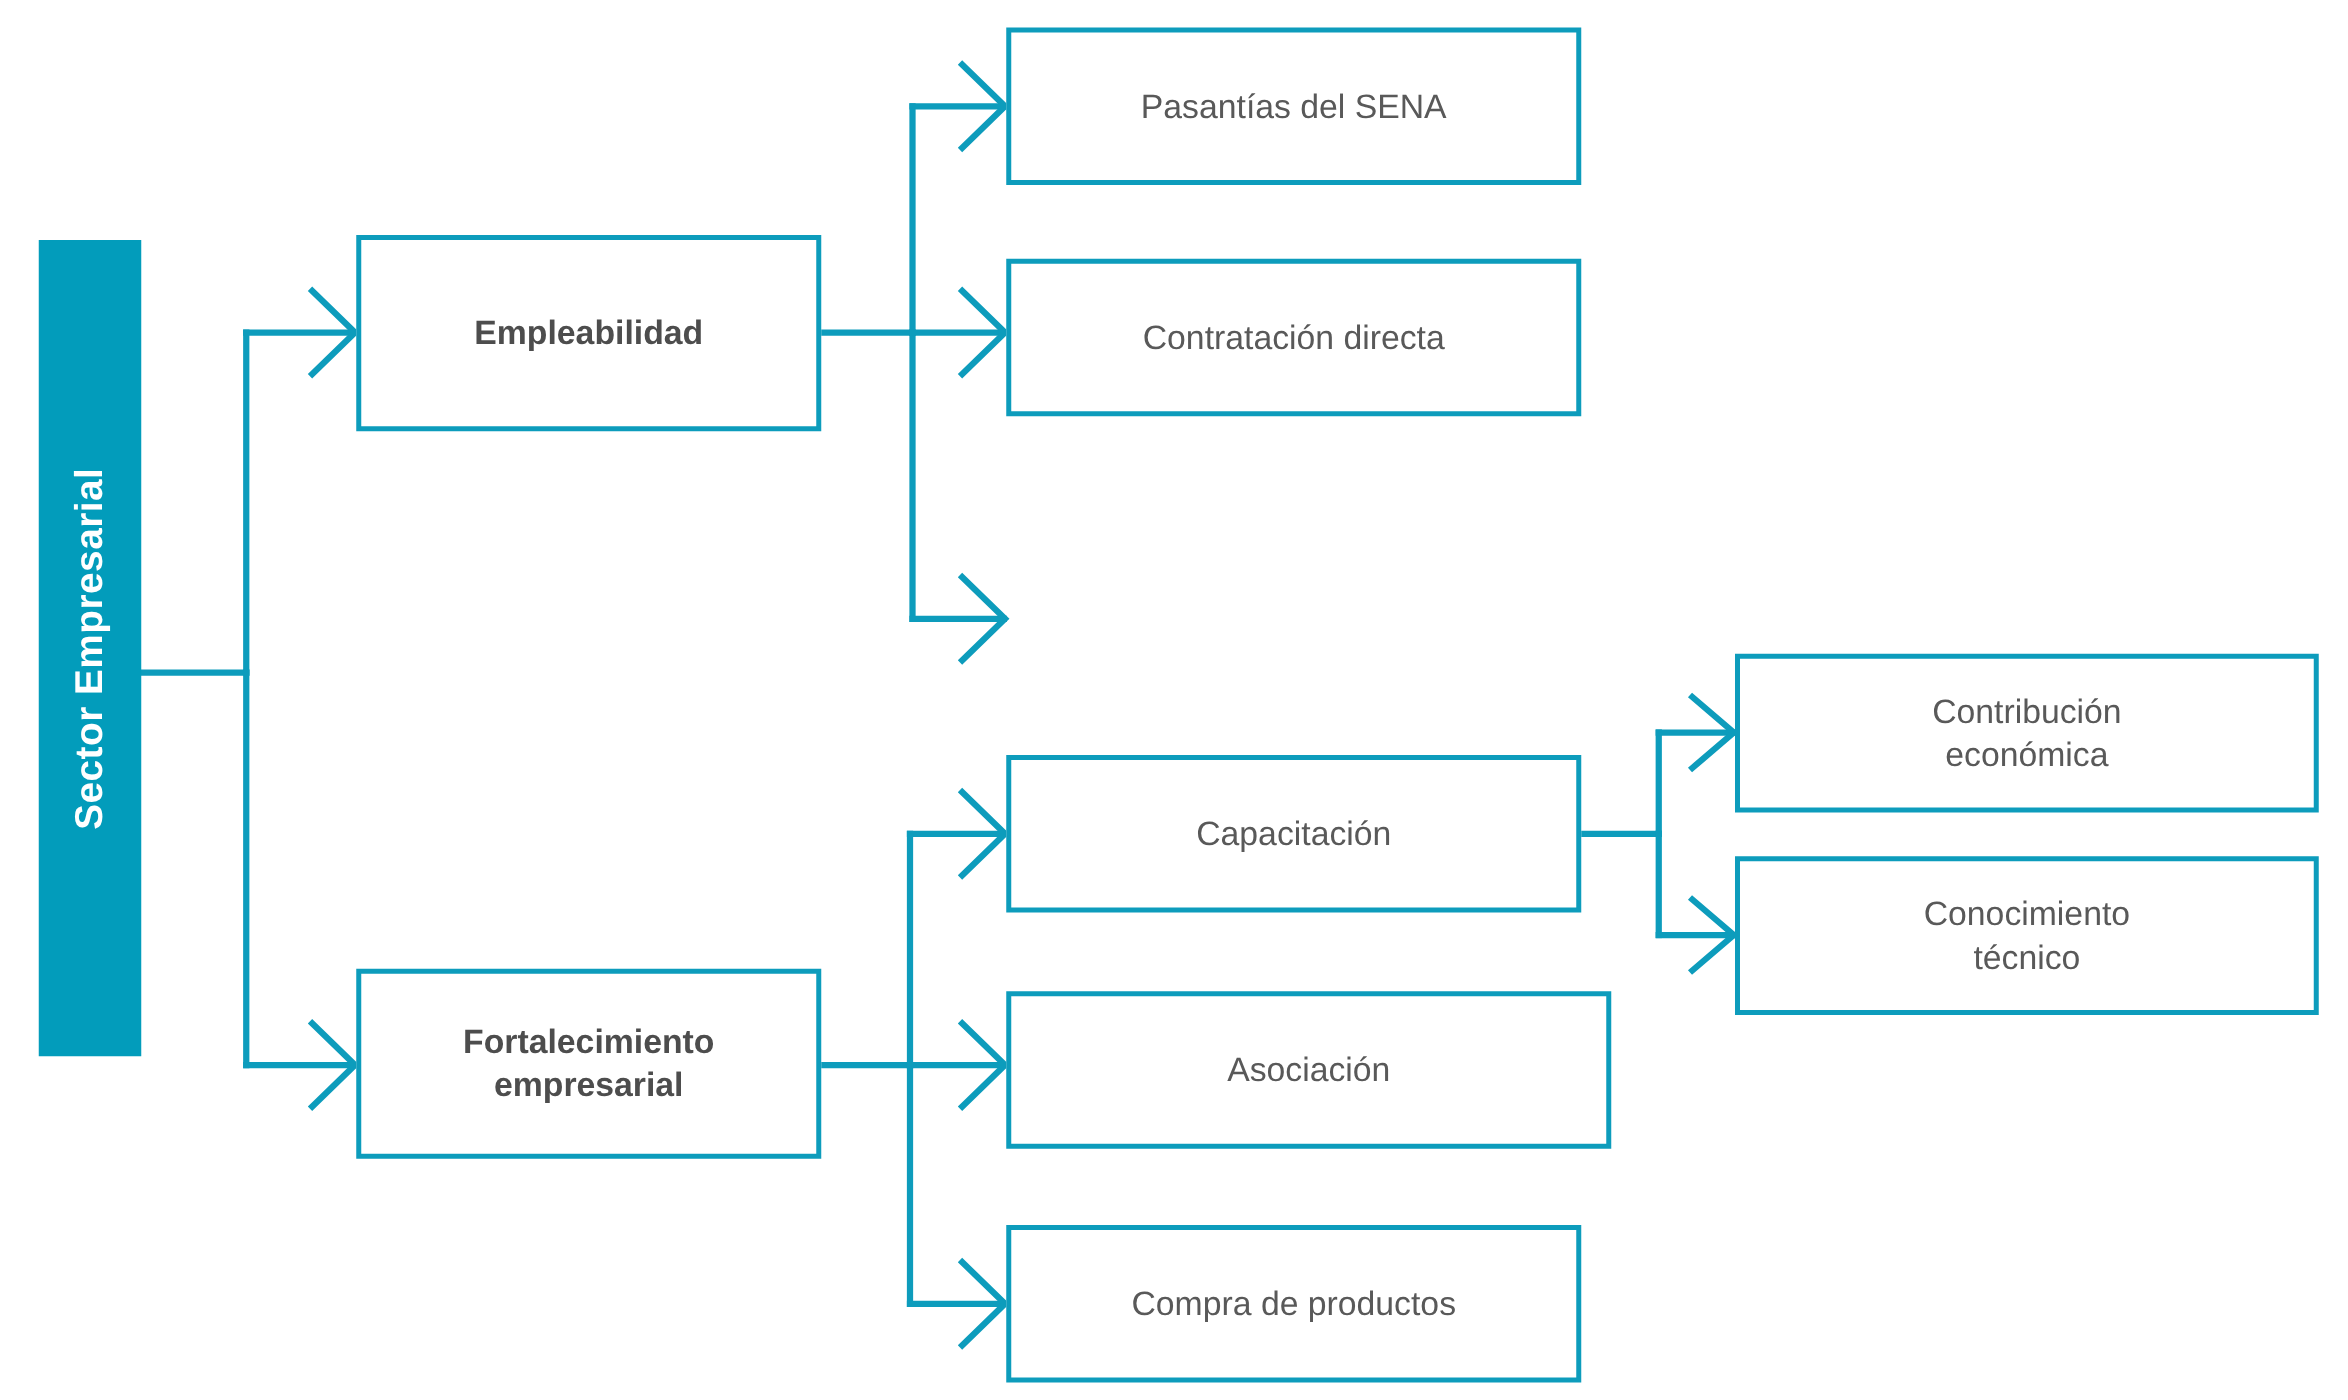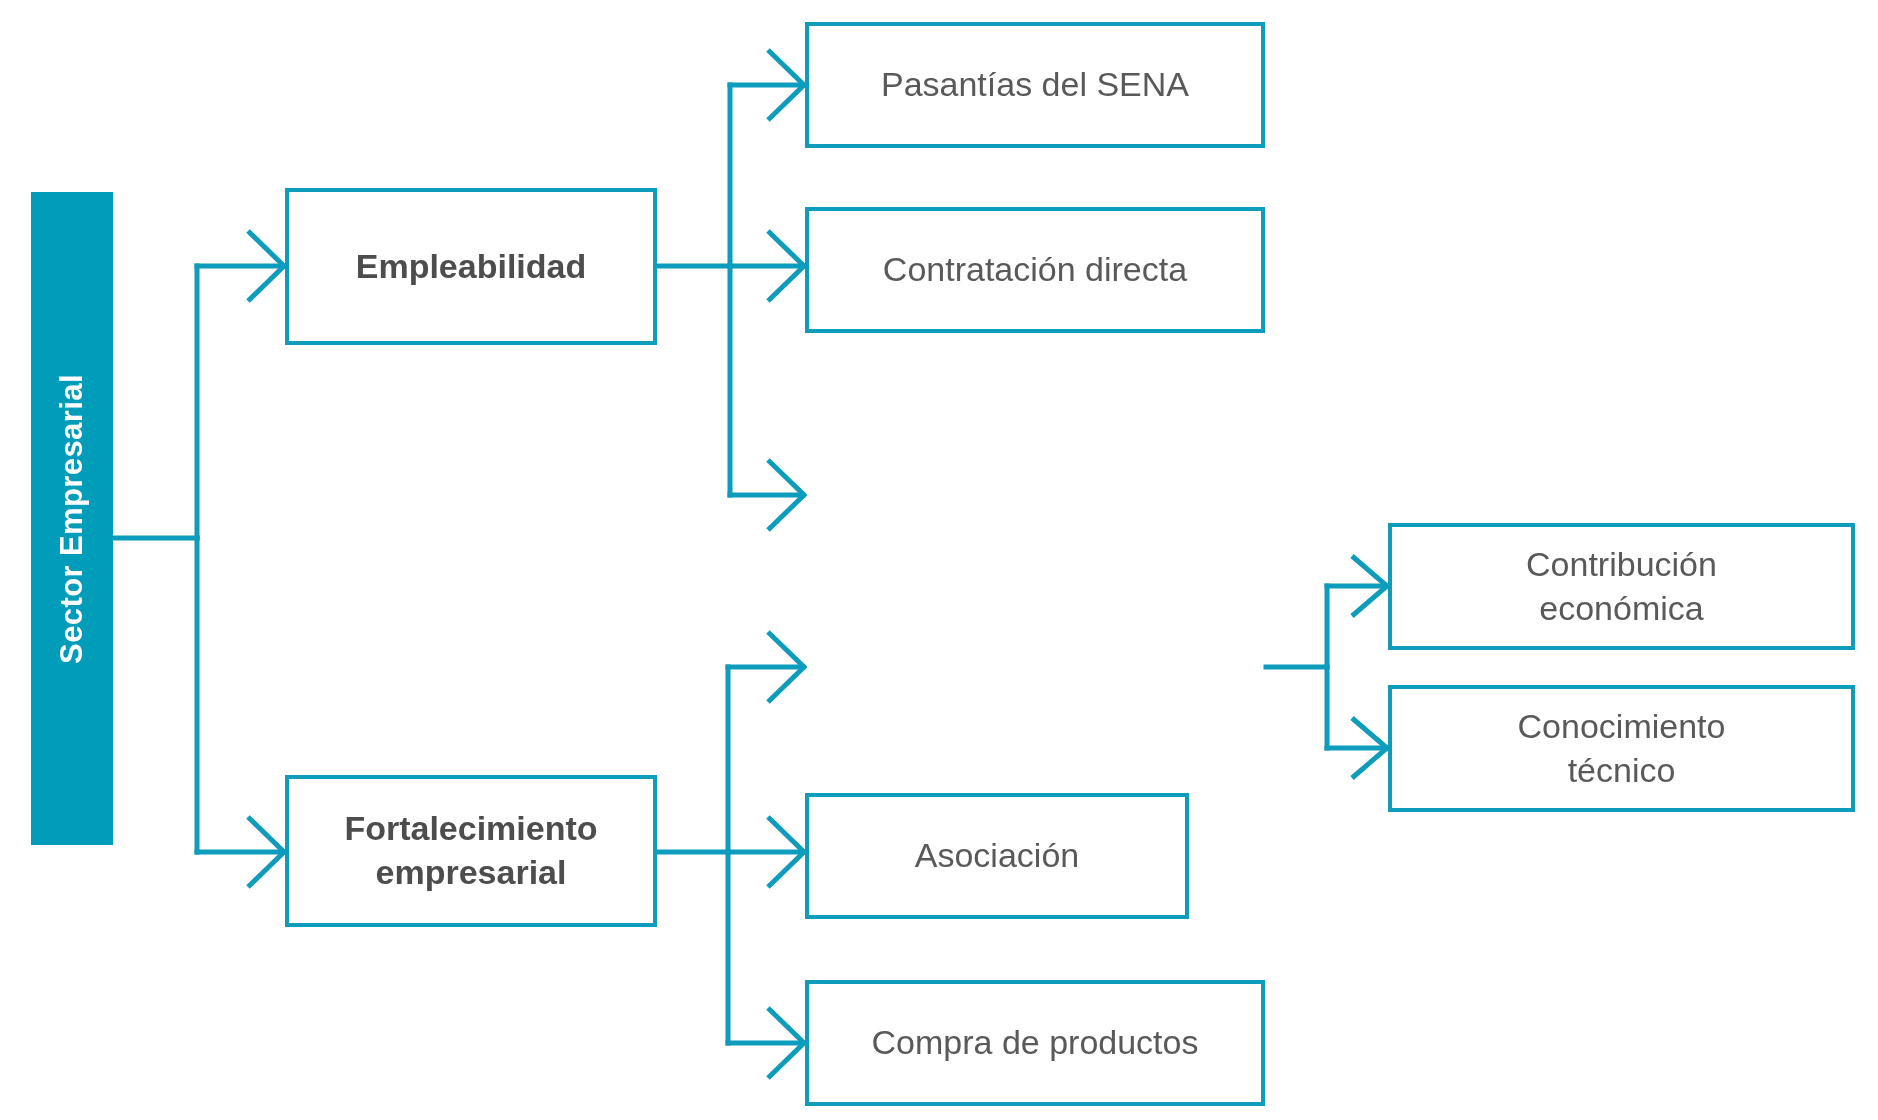--- a/index.html
+++ b/index.html
@@ -44,21 +44,21 @@
   .node {
     position: absolute;
     box-sizing: border-box;
     border: 4px solid #0D9CBC;
     background: #ffffff;
     display: flex;
     align-items: center;
     justify-content: center;
     text-align: center;
     color: #595959;
-    font-size: 34px;
+    font-size: 27px;
     line-height: 1.28;
     padding: 4px 14px;
     font-family: "Liberation Sans", sans-serif;
   }
   .node.bold {
     font-weight: bold;
     color: #4d4d4d;
     justify-content: center;
   }
   .node .node-label {
@@ -134,22 +134,25 @@
 
   <div class="node" style="left:805px; top:22px; width:460px; height:126px;">
     <span class="node-label">Pasantías del SENA</span>
   </div>
 
   <div class="node" style="left:805px; top:207px; width:460px; height:126px;justify-content:flex-end;">
     <span class="node-label">Contratación directa</span>
   </div>
 
 
+  <div class="node" style="left:805px; top:604px; width:460px; height:126px;">
+    <span class="node-label">Capacitación</span>
+  </div>
 
-  <div class="node" style="left:805px; top:793px; width:384px; height:126px;">
+  <div class="node" style="left:805px; top:793px; width:484px; height:126px;">
     <span class="node-label">Asociación</span>
   </div>
 
   <div class="node" style="left:805px; top:980px; width:460px; height:126px;">
     <span class="node-label">Compra de productos</span>
   </div>
 
   <div class="node" style="left:1388px; top:685px; width:467px; height:127px;">
     <span class="node-label"><span>Conocimiento</span><br><span>técnico</span></span>
   </div>

